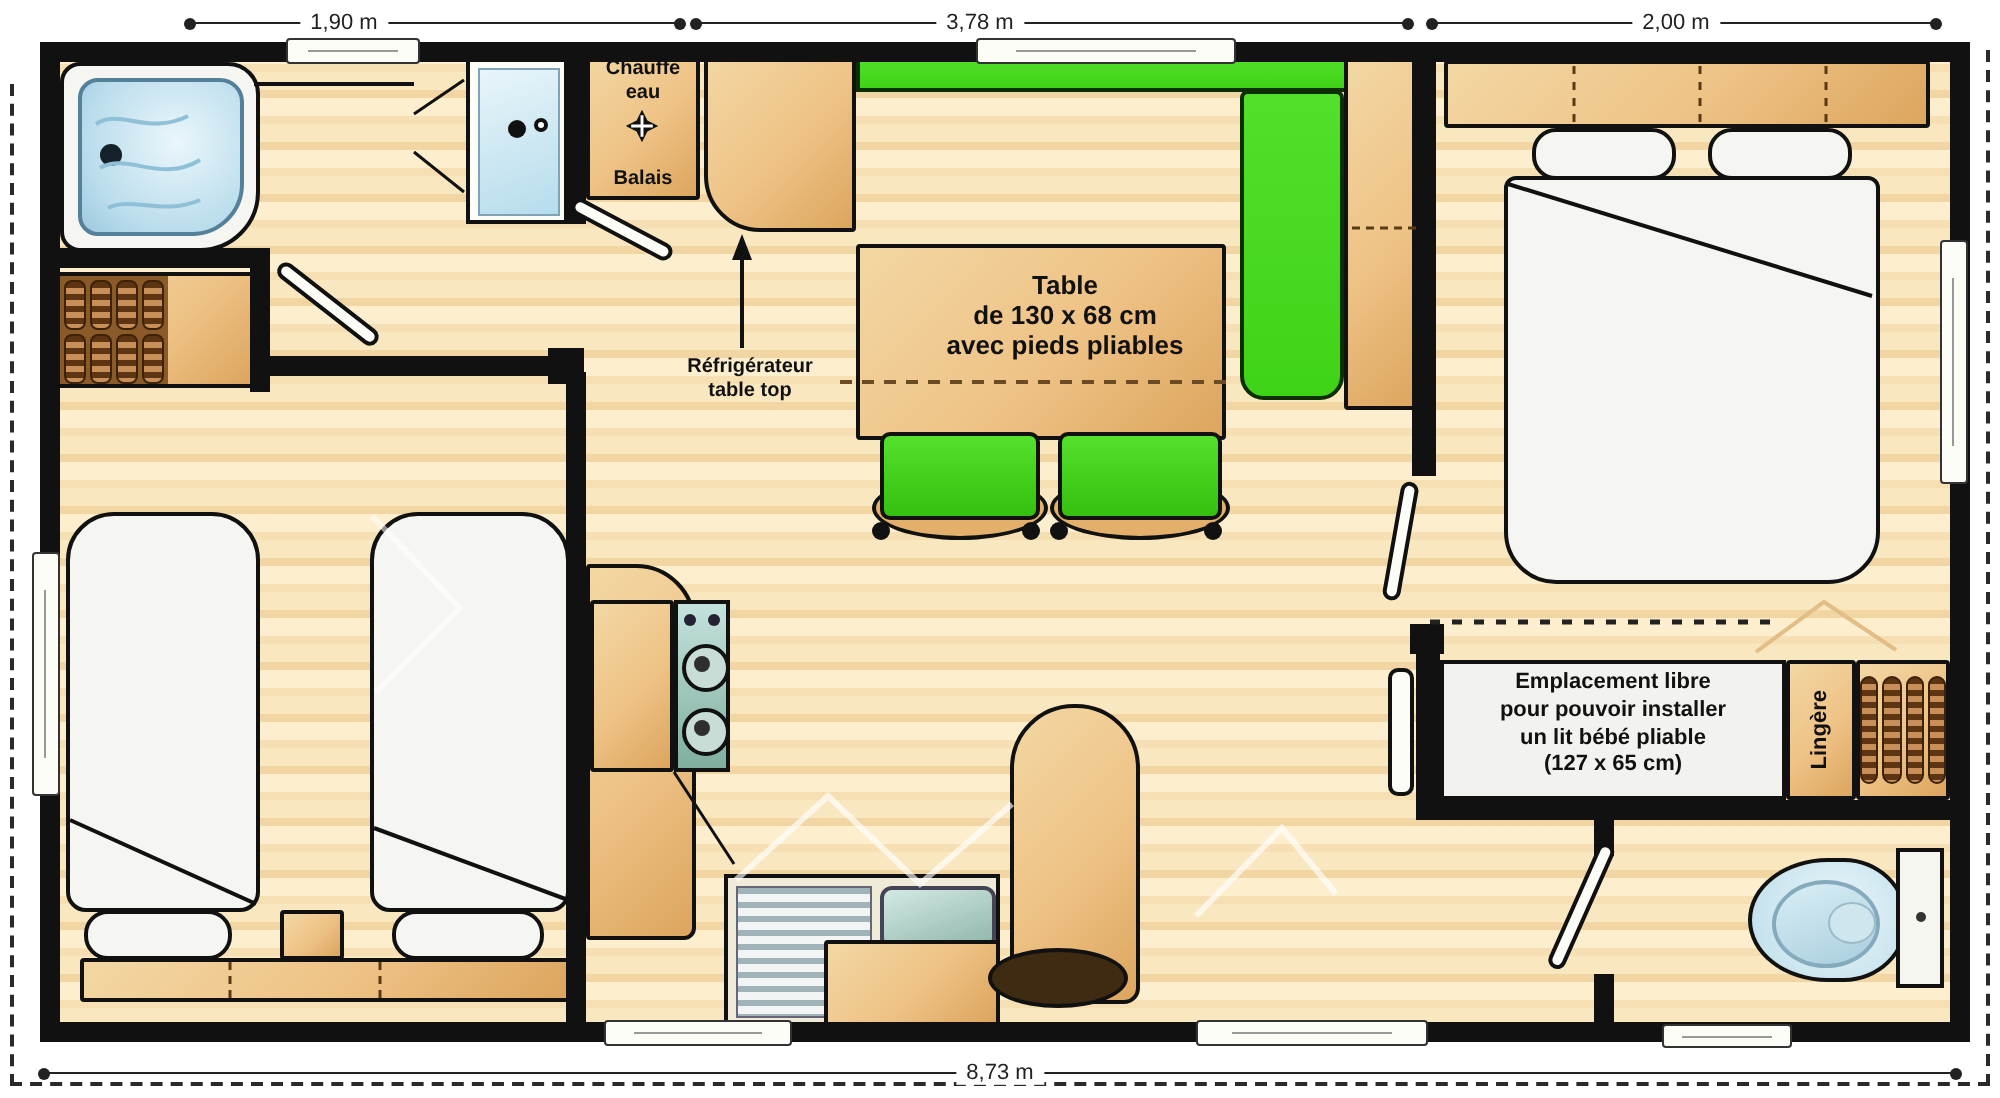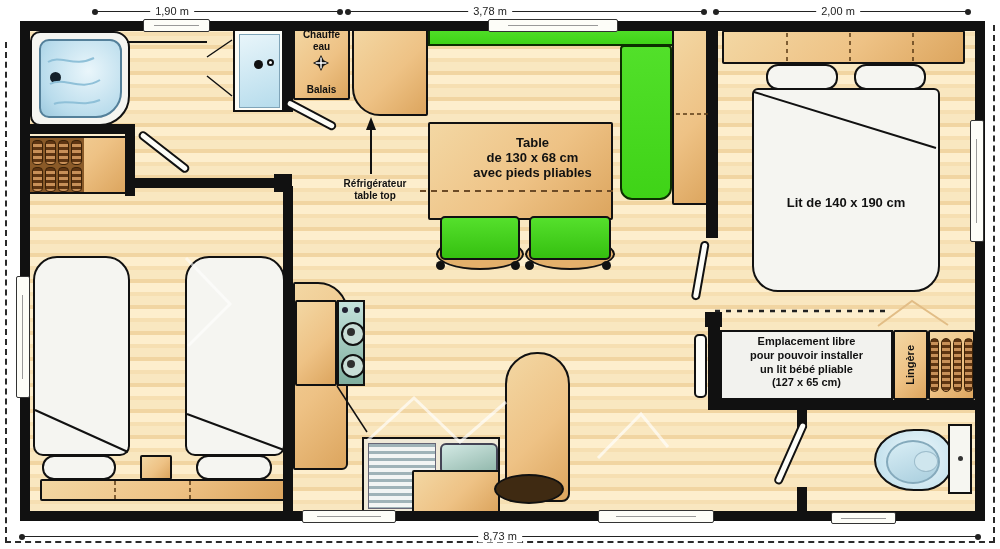--- a/index.html
+++ b/index.html
@@ -139,21 +139,20 @@
   <div class="abs white-box" style="left:185px;top:256px;width:100px;height:200px;border-radius:24px 24px 10px 10px;"></div>
   <div class="abs white-box" style="left:42px;top:455px;width:74px;height:25px;border-width:2px;border-radius:12px;z-index:3;"></div>
   <div class="abs white-box" style="left:196px;top:455px;width:76px;height:25px;border-width:2px;border-radius:12px;z-index:3;"></div>
   <div class="abs tan" style="left:140px;top:455px;width:32px;height:25px;z-index:3;"></div>
   <div class="abs tan" style="left:40px;top:479px;width:245px;height:22px;"></div>
 
   <div class="abs tan" style="left:722px;top:30px;width:243px;height:34px;"></div>
   <div class="abs white-box" style="left:766px;top:64px;width:72px;height:26px;border-width:2px;border-radius:12px;z-index:3;"></div>
   <div class="abs white-box" style="left:854px;top:64px;width:72px;height:26px;border-width:2px;border-radius:12px;z-index:3;"></div>
   <div class="abs white-box" style="left:752px;top:88px;width:188px;height:204px;border-radius:6px 6px 26px 26px;"></div>
-  <div class="abs lbl" style="left:760px;top:196px;width:172px;font-size:13px;">Lit de 140 x 190 cm</div>
 
   <div class="abs white-box" style="left:720px;top:330px;width:173px;height:70px;background:#f2f2ee;">
     <div class="lbl" style="position:absolute;left:0;top:3px;width:100%;font-size:11px;line-height:1.25;">Emplacement libre
 pour pouvoir installer
 un lit bébé pliable
 (127 x 65 cm)</div>
   </div>
   <div class="abs tan" style="left:893px;top:330px;width:35px;height:70px;border-width:2.5px;display:flex;align-items:center;justify-content:center;">
     <div class="lbl" style="font-size:11px;writing-mode:vertical-rl;transform:rotate(180deg);">Lingère</div>
   </div>

